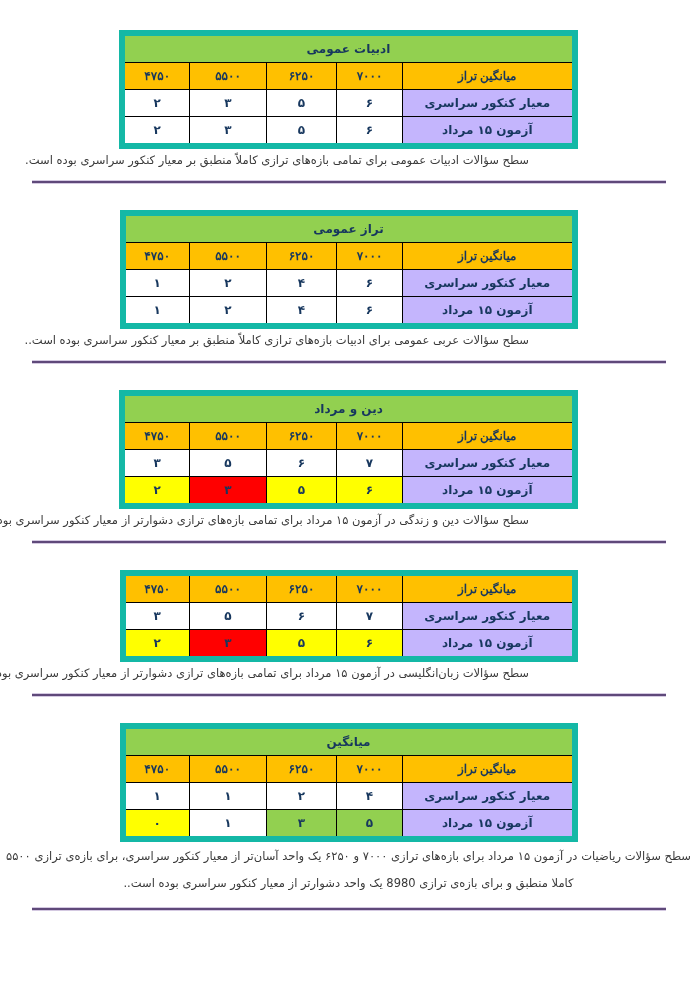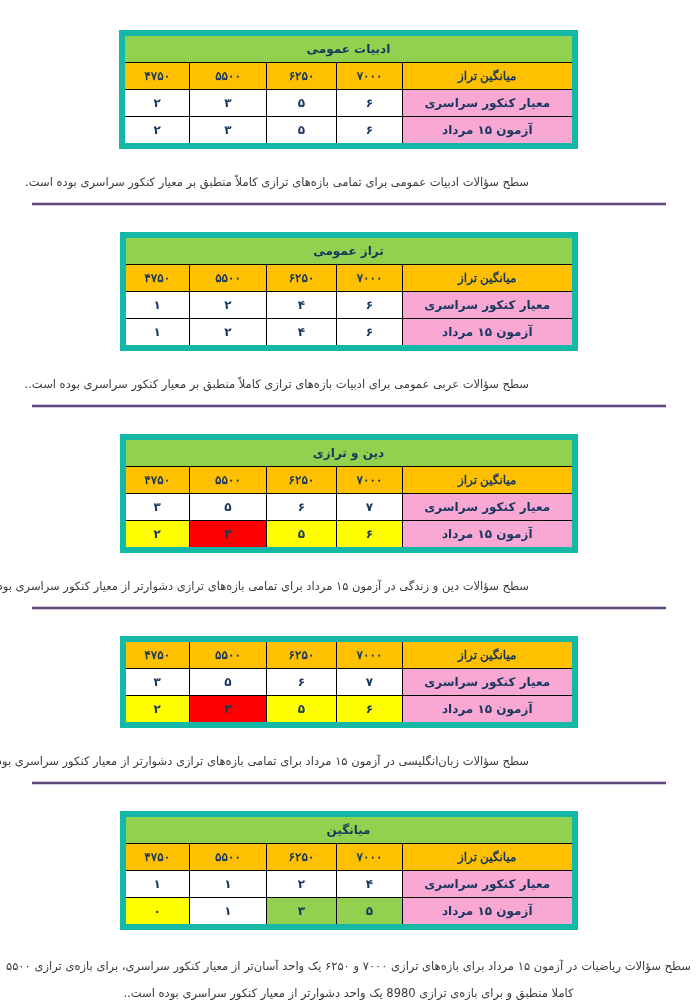--- a/index.html
+++ b/index.html
@@ -41,29 +41,29 @@
     background: #92D050;
     height: 25px;
     color: #1F3B1A;
   }
   td.hdr {
     background: #FFC000;
     height: 27px;
     font-family: Liberation Serif, serif;
   }
   td.lbl {
-    background: #f9a8d4;
+    background: #c4b5fd;
   }
   td.num-cell[data-bg="white"]  { background: #FFFFFF; }
   td.num-cell[data-bg="yellow"] { background: #FFFF00; }
   td.num-cell[data-bg="red"]    { background: #FF0000; }
   td.num-cell[data-bg="green"]  { background: #92D050; }
   p.caption {
     direction: rtl;
-    margin: 23px 0 0 0;
+    margin: 1px 0 0 0;
     padding: 0 168px 0 6px;
     text-align: right;
     white-space: nowrap;
     overflow: visible;
     font-size: 11.5px;
     line-height: 20px;
     color: #3A3A3A;
   }
   p.caption.wide {
     padding: 0 6px;
@@ -167,21 +167,21 @@
   <table class="score-table">
     <colgroup>
         <col style="width:172px">
         <col style="width:66px">
         <col style="width:70px">
         <col style="width:77px">
         <col style="width:67px">
       </colgroup>
     <tbody>
       <tr>
-        <td colspan="5" class="title-cell">دین و ترازی</td>
+        <td colspan="5" class="title-cell">دین و مرداد</td>
       </tr>
       <tr>
         <td class="hdr">میانگین تراز</td>
         <td class="hdr num-cell">۷۰۰۰</td>
         <td class="hdr num-cell">۶۲۵۰</td>
         <td class="hdr num-cell">۵۵۰۰</td>
         <td class="hdr num-cell">۴۷۵۰</td>
       </tr>
       <tr>
         <td class="lbl">معیار کنکور سراسری</td>

